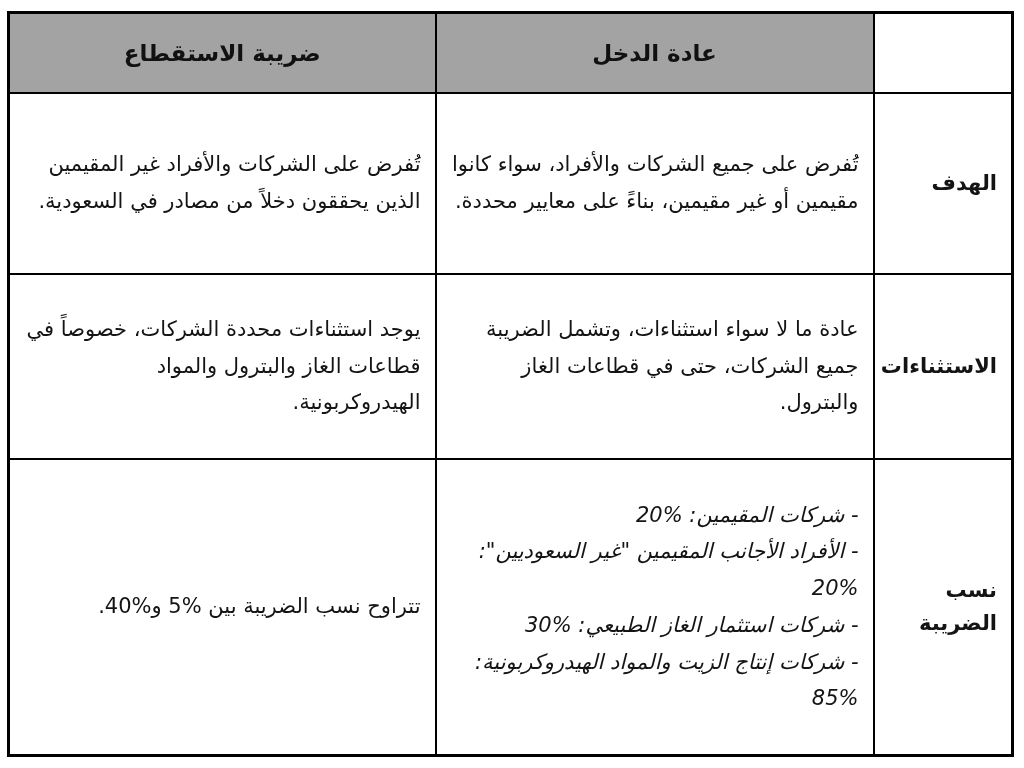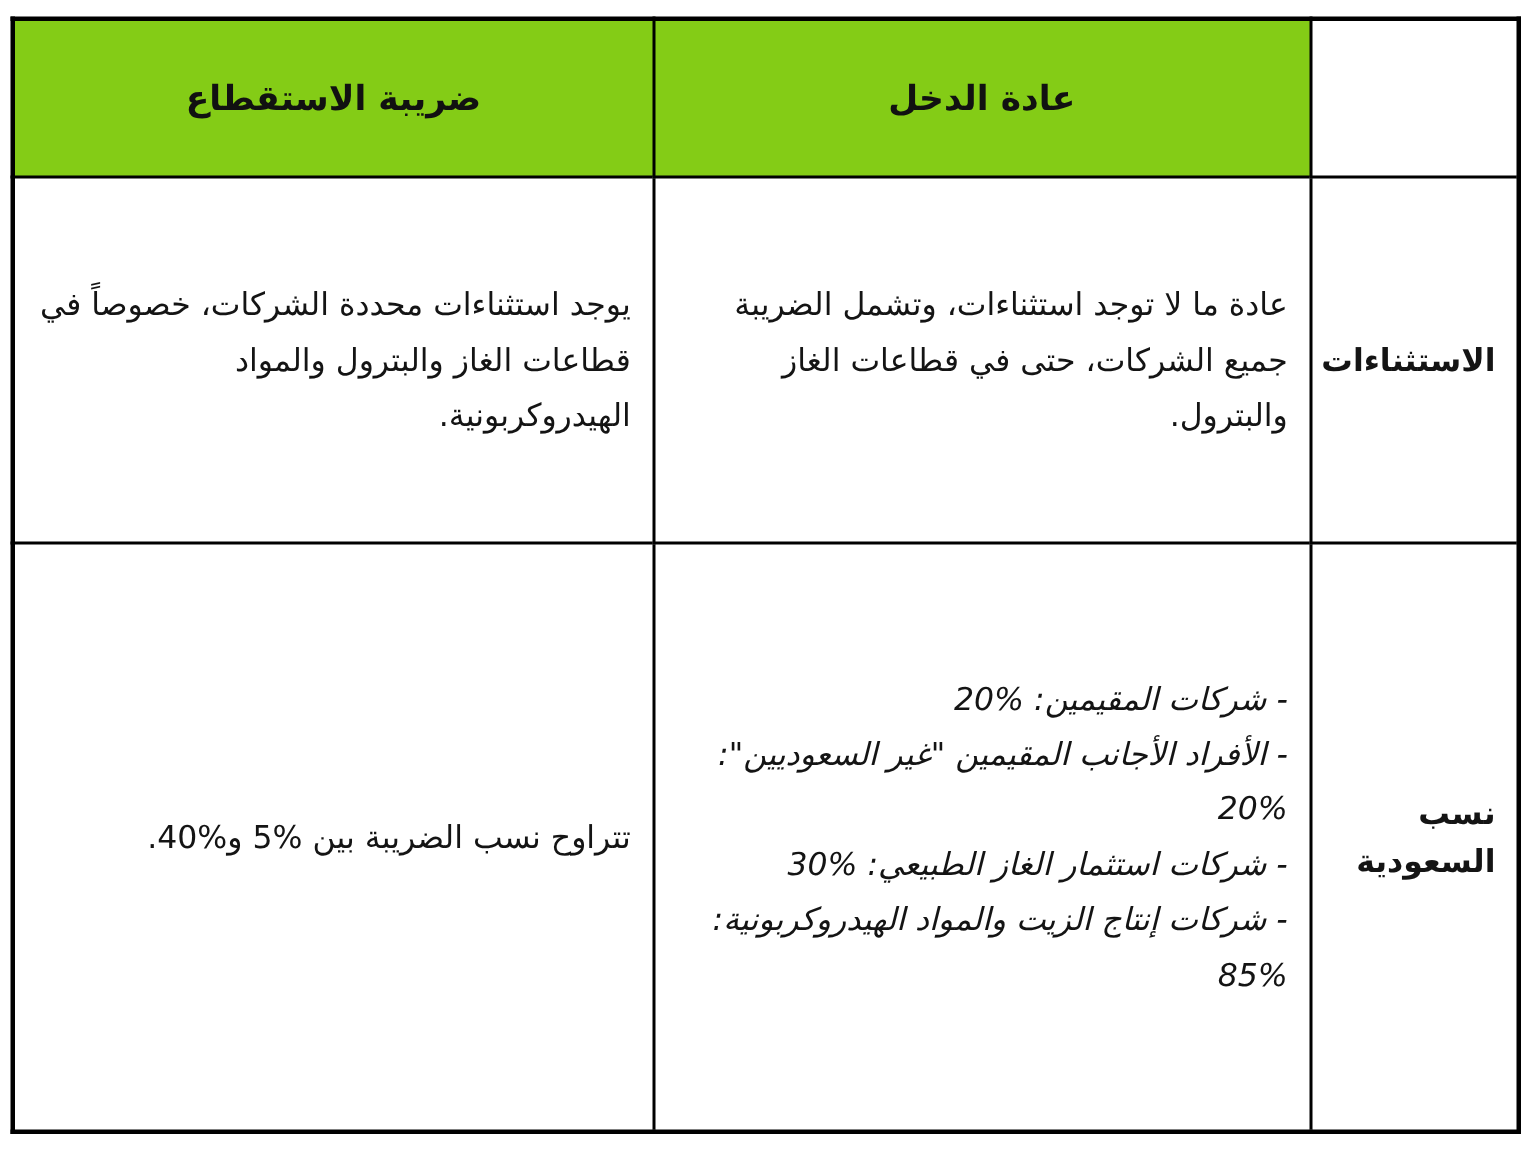--- a/index.html
+++ b/index.html
@@ -33,21 +33,21 @@
   col.c-label { width: 139px; }
   col.c-income { width: 438px; }
   col.c-withholding { width: 427px; }
 
   tr.header-row { height: 80px; }
   tr.row-purpose { height: 181px; }
   tr.row-exceptions { height: 185px; }
   tr.row-rates { height: 297px; }
 
   th.blue-head {
-    background: #84cc16;
+    background: #a3a3a3;
     font-weight: bold;
     font-size: 23px;
     text-align: center;
     color: #111111;
   }
   th.corner {
     background: #ffffff;
   }
   td.row-label {
     font-weight: bold;
@@ -71,27 +71,32 @@
       <col class="c-label">
       <col class="c-income">
       <col class="c-withholding">
     </colgroup>
     <tbody>
         <tr class="header-row">
       <th class="corner"></th>
       <th class="blue-head">عادة الدخل</th>
       <th class="blue-head">ضريبة الاستقطاع</th>
     </tr>
+    <tr class="row-purpose">
+      <td class="row-label">الهدف</td>
+      <td class="body-cell">تُفرض على جميع الشركات والأفراد، سواء كانوا مقيمين أو غير مقيمين، بناءً على معايير محددة.</td>
+      <td class="body-cell">تُفرض على الشركات والأفراد غير المقيمين الذين يحققون دخلاً من مصادر في السعودية.</td>
+    </tr>
     <tr class="row-exceptions">
       <td class="row-label">الاستثناءات</td>
-      <td class="body-cell">عادة ما لا توجد استثناءات، وتشمل الضريبة جميع الشركات، حتى في قطاعات الغاز والبترول.</td>
+      <td class="body-cell">عادة ما لا سواء استثناءات، وتشمل الضريبة جميع الشركات، حتى في قطاعات الغاز والبترول.</td>
       <td class="body-cell">يوجد استثناءات محددة الشركات، خصوصاً في قطاعات الغاز والبترول والمواد الهيدروكربونية.</td>
     </tr>
     <tr class="row-rates">
-      <td class="row-label">نسب السعودية</td>
+      <td class="row-label">نسب الضريبة</td>
       <td class="body-cell multiline">- شركات المقيمين: %20
 - الأفراد الأجانب المقيمين "غير السعوديين": %20
 - شركات استثمار الغاز الطبيعي: %30
 - شركات إنتاج الزيت والمواد الهيدروكربونية: %85</td>
       <td class="body-cell">تتراوح نسب الضريبة بين %5 و%40.</td>
     </tr>
   </tbody>
     </table>
 </div>
 

